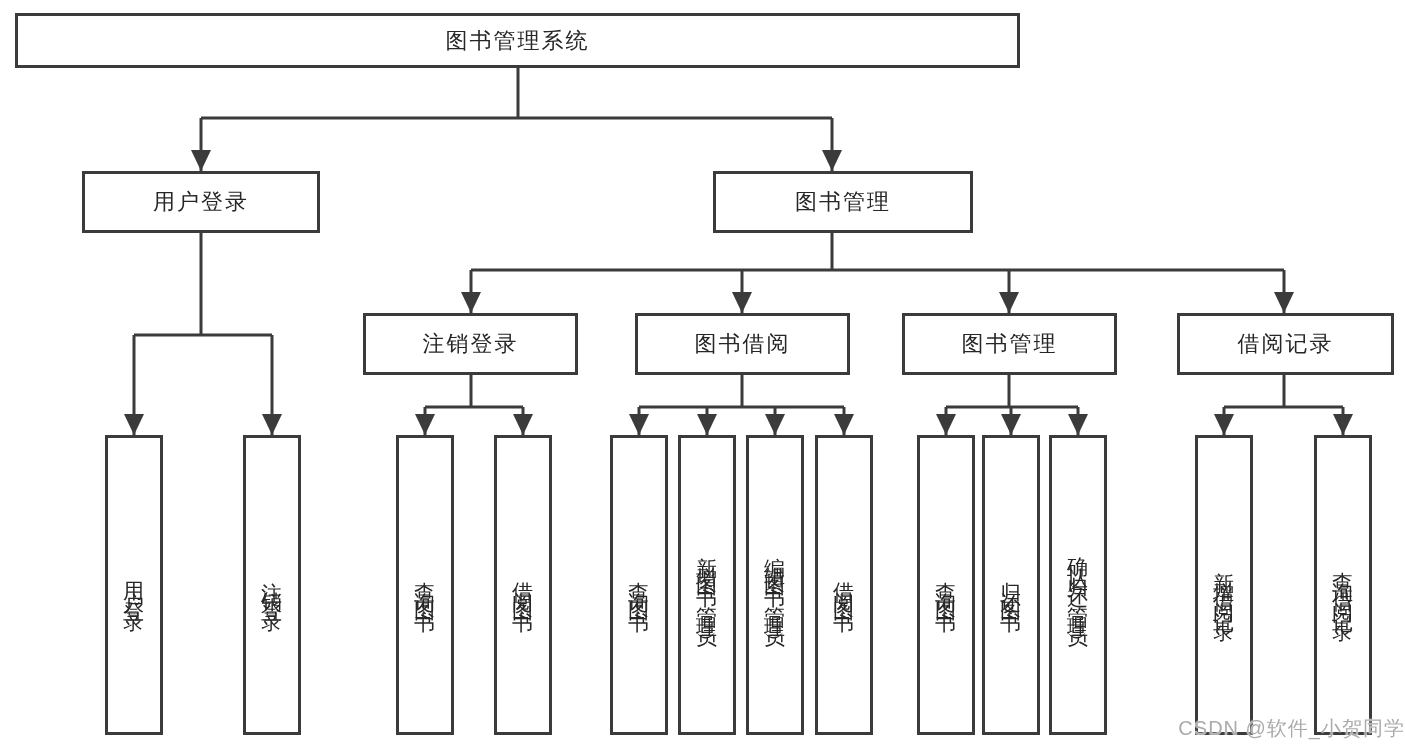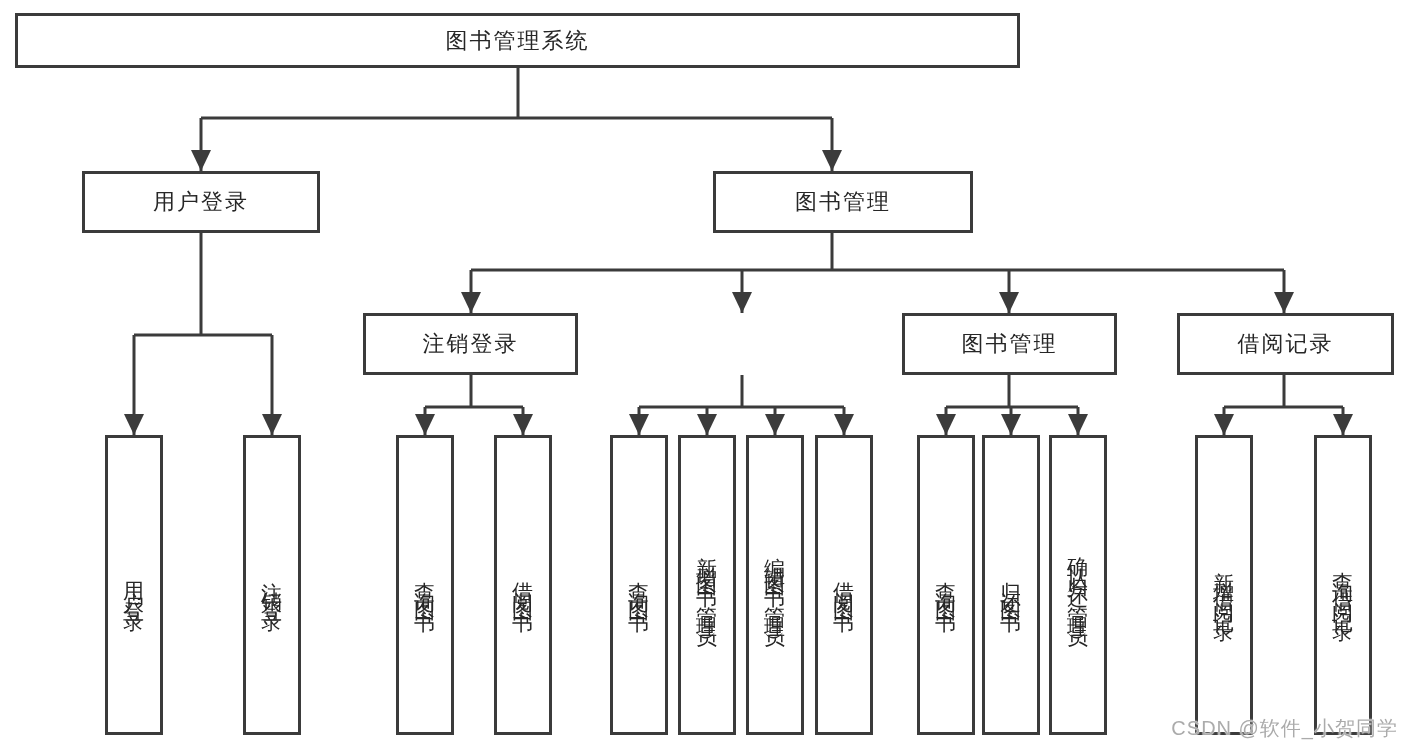--- a/index.html
+++ b/index.html
@@ -63,21 +63,21 @@
   [data-name="leaf-add-book-admin"]      { left: 678px; }
   [data-name="leaf-edit-book-admin"]     { left: 746px; }
   [data-name="leaf-borrow-books-2"]      { left: 815px; }
   [data-name="leaf-query-books-3"]       { left: 917px; }
   [data-name="leaf-return-book"]         { left: 982px; }
   [data-name="leaf-confirm-return-admin"]{ left: 1049px; }
   [data-name="leaf-add-borrow-record"]   { left: 1195px; }
   [data-name="leaf-query-borrow-record"] { left: 1314px; }
   [data-name="watermark"] {
     position: absolute;
-    right: 7px;
+    right: 0;
     bottom: 5px;
     font-size: 20px;
     letter-spacing: 1px;
     color: #ababab;
     text-shadow: 0 0 2px #ffffff, 0 0 1px #ffffff;
     z-index: 3;
     white-space: nowrap;
   }
 </style>
 </head>
@@ -127,20 +127,21 @@
       <line x1="1343" y1="407" x2="1343" y2="435" marker-end="url(#ah)"></line>
     </g>
   </svg>
 
   <div class="box hbox" data-name="node-root">图书管理系统</div>
 
   <div class="box hbox" data-name="node-user-login">用户登录</div>
   <div class="box hbox" data-name="node-book-mgmt">图书管理</div>
 
   <div class="box hbox" data-name="node-new-book">注销登录</div>
+  <div class="box hbox" data-name="node-book-borrow">图书借阅</div>
   <div class="box hbox" data-name="node-current-borrow">图书管理</div>
   <div class="box hbox" data-name="node-borrow-record">借阅记录</div>
 
   <div class="box vbox" data-name="leaf-user-login">用户登录</div>
   <div class="box vbox" data-name="leaf-logout">注销登录</div>
 
   <div class="box vbox" data-name="leaf-query-books-1">查询图书</div>
   <div class="box vbox" data-name="leaf-borrow-books-1">借阅图书</div>
 
   <div class="box vbox" data-name="leaf-query-books-2">查询图书</div>

